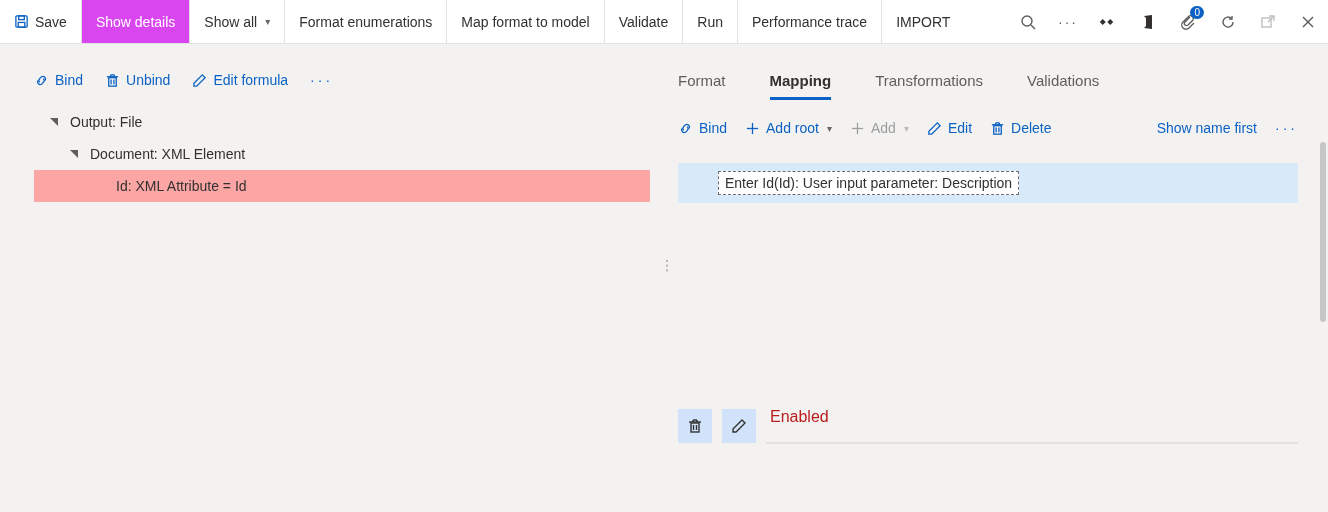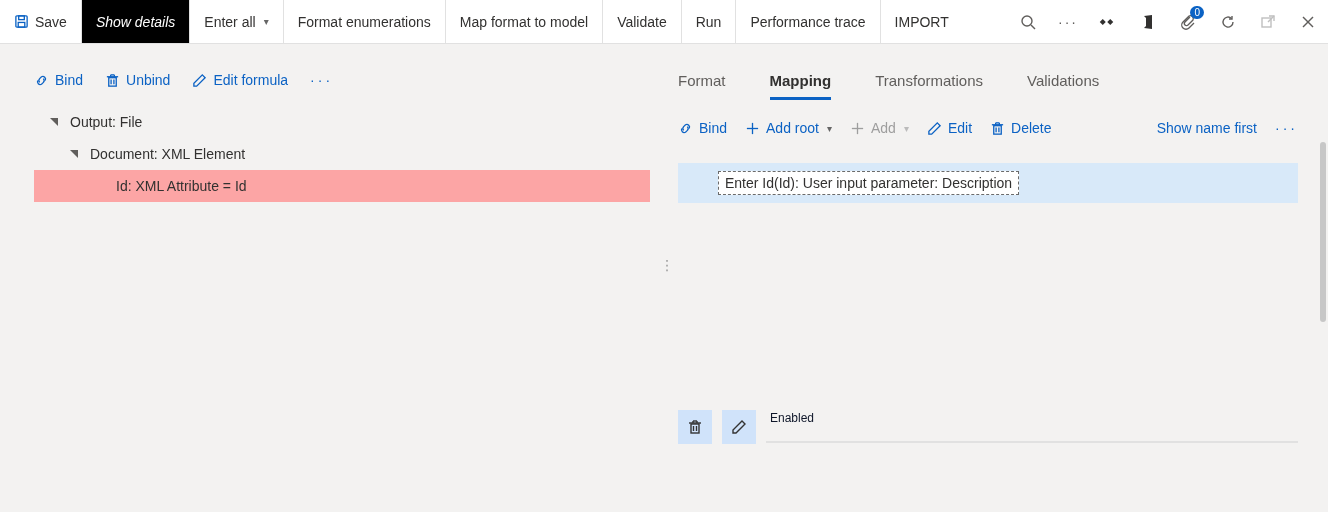--- a/index.html
+++ b/index.html
@@ -13,21 +13,21 @@
     border-bottom: 1px solid #e1e1e1;
     background: #fff;
   }
   .cmd-item {
     display: flex; align-items: center; gap:6px;
     padding: 0 14px; height: 100%;
     border-right: 1px solid #e1e1e1;
     color: #323130; cursor: pointer;
     white-space: nowrap;
   }
-  .cmd-item.primary { background: #000000; color:#fff;font-style:italic; }
+  .cmd-item.primary { background: #d946ef; color:#fff; }
   .cmd-item:last-of-type { border-right: none; }
   .cmd-spacer { flex: 1; border-right: none; }
   .cmd-icon-btn {
     width: 40px; display:flex; align-items:center; justify-content:center;
     cursor:pointer; color:#605e5c;
   }
   .cmd-icon-btn svg { width:16px; height:16px; }
   .cmd-icon-btn.diamond svg { width:18px; height:8px; }
   .badge-wrap { position:relative; }
   .badge {
@@ -93,41 +93,41 @@
   .vscroll { position:absolute; right:2px; top:70px; width:6px; height:180px; background:#c7c7c7; border-radius:3px; }
 
   
   .bottom { position:absolute; left:14px; right:30px; bottom:14px; display:flex; align-items:center; gap:10px; }
   .icon-btn {
     width:34px; height:34px; background:#d0e3fa;
     display:flex; align-items:center; justify-content:center;
     cursor:pointer;
   }
   .icon-btn svg { width:16px; height:16px; stroke:#333; fill:none; stroke-width:1.4; }
-  .enabled-label { font-size:12px; color:#0f172a; margin-left:4px; }
+  .enabled-label { font-size:16px; color:#b91c1c; margin-left:4px; }
   .enabled-input { flex:1; height:28px; background:#fff; border:1px solid #e1e1e1; margin-top:16px; }
   .enabled-block { flex:1; display:flex; flex-direction:column; }
 </style>
 </head>
 <body>
 
 <div class="cmdbar">
   <div class="cmd-item">
     <svg class="ic" viewBox="0 0 16 16">
         <rect x="2" y="2" width="12" height="12" rx="1"></rect>
         <rect x="5" y="2" width="6" height="4"></rect>
         <rect x="4.5" y="9" width="7" height="5"></rect>
       </svg>
     <span>Save</span>
   </div>
   <div class="cmd-item primary">
     <span>Show details</span>
   </div>
   <div class="cmd-item">
-    <span>Enter all</span>
+    <span>Show all</span>
     <span class="chev">▾</span>
   </div>
   <div class="cmd-item">
     <span>Format enumerations</span>
   </div>
   <div class="cmd-item">
     <span>Map format to model</span>
   </div>
   <div class="cmd-item">
     <span>Validate</span>

